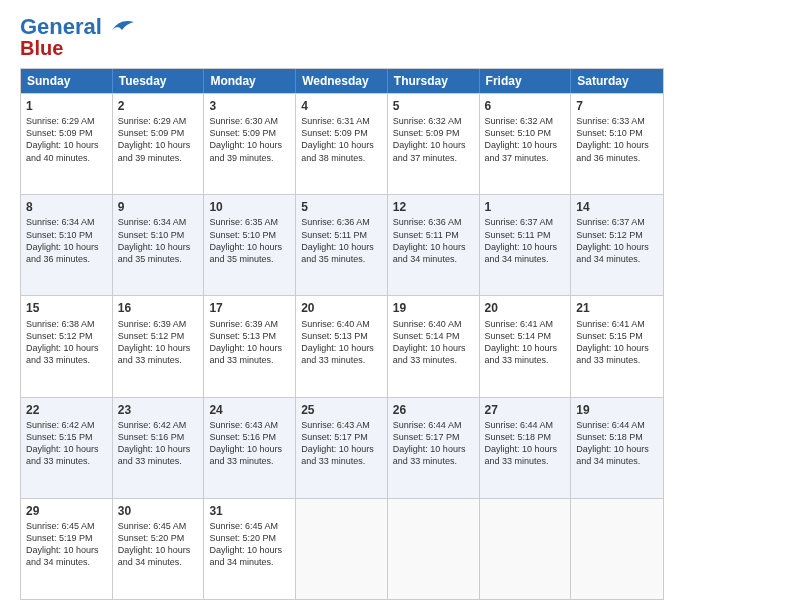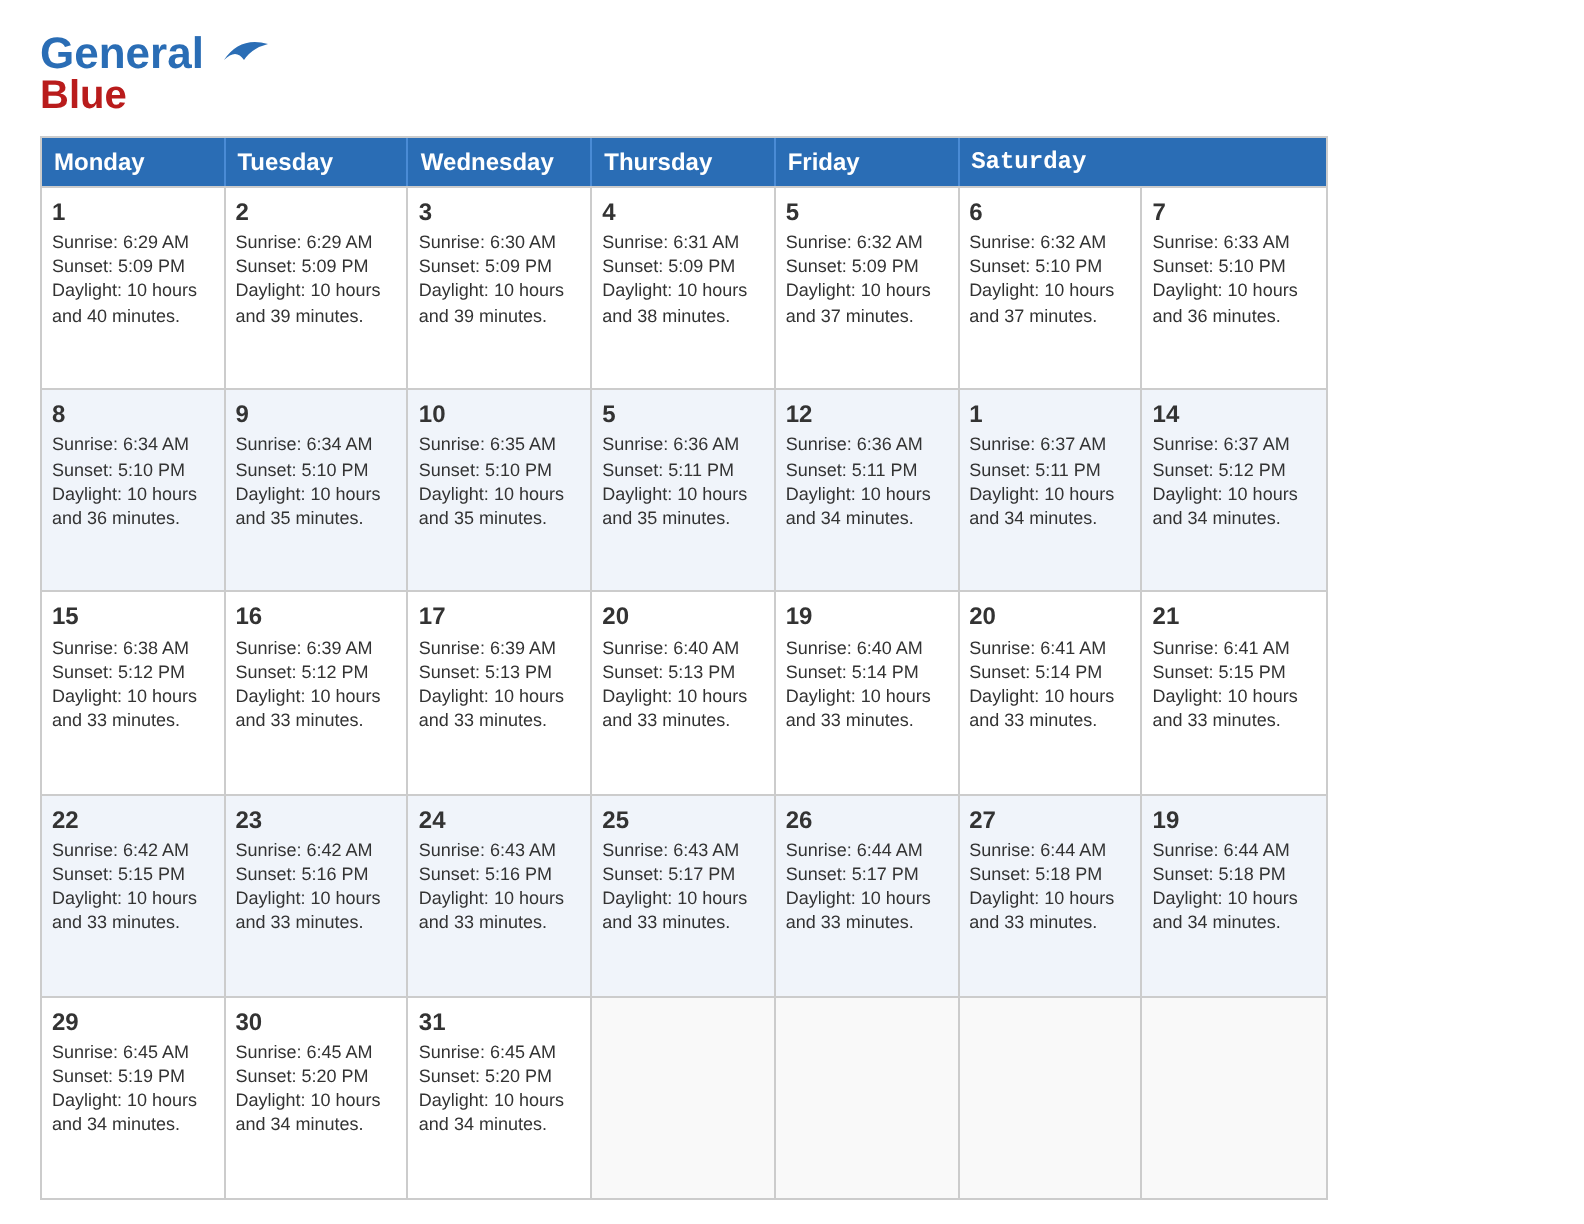--- a/index.html
+++ b/index.html
@@ -60,21 +60,21 @@
       background-color: #2a6db5;
     }
     .cal-header-cell {
       color: #fff;
       font-size: 12px;
       font-weight: bold;
       padding: 5px 6px;
       text-align: left;
       border-right: 1px solid #4a8bd5;
     }
-    .cal-header-cell:last-child { border-right: none; font-family: Liberation Mono, monospace; }
+    .cal-header-cell:last-child { border-right: none; }
     .cal-body {
       flex: 1;
       display: flex;
       flex-direction: column;
     }
     .cal-week {
       display: grid;
       grid-template-columns: repeat(7, 1fr);
       flex: 1;
       border-top: 1px solid #ccc;
@@ -121,22 +121,23 @@
       <span class="logo-text" style="color:#b91c1c;font-size:20px;font-weight:bold;">Blue</span>
     </div>
     <div class="title-block">
       <div class="month-title"></div>
       <div class="location"></div>
     </div>
   </div>
 
   <div class="calendar">
     <div class="cal-header-row">
+    <div class="cal-header-cell">Sunday</div>
+        <div class="cal-header-cell">Tuesday</div>
         <div class="cal-header-cell">Monday</div>
-        <div class="cal-header-cell">Tuesday</div>
         <div class="cal-header-cell">Wednesday</div>
         <div class="cal-header-cell">Thursday</div>
         <div class="cal-header-cell">Friday</div>
         <div class="cal-header-cell">Saturday</div>
       </div>
     <div class="cal-body">
     <div class="cal-week">
           <div class="cal-cell">
             <span class="day-num">1</span>
             <div class="cell-text" style="white-space: pre-line;">Sunrise: 6:29 AM

